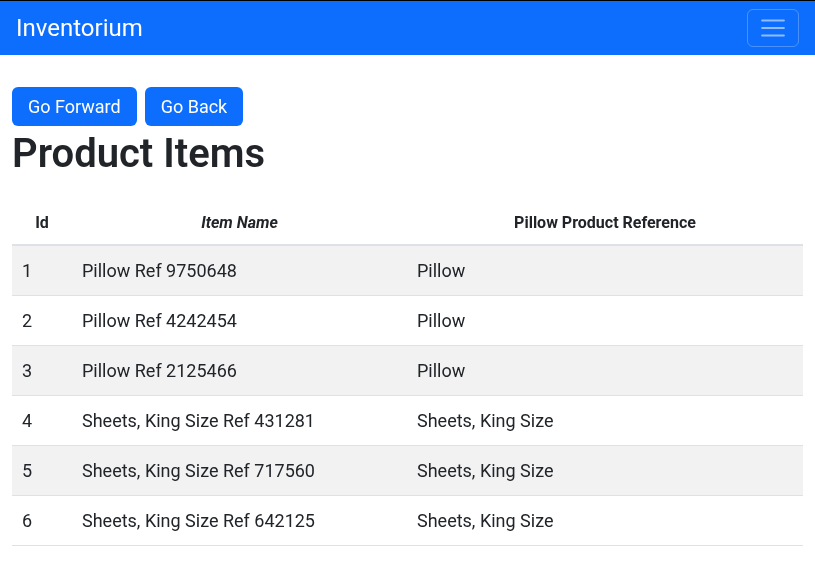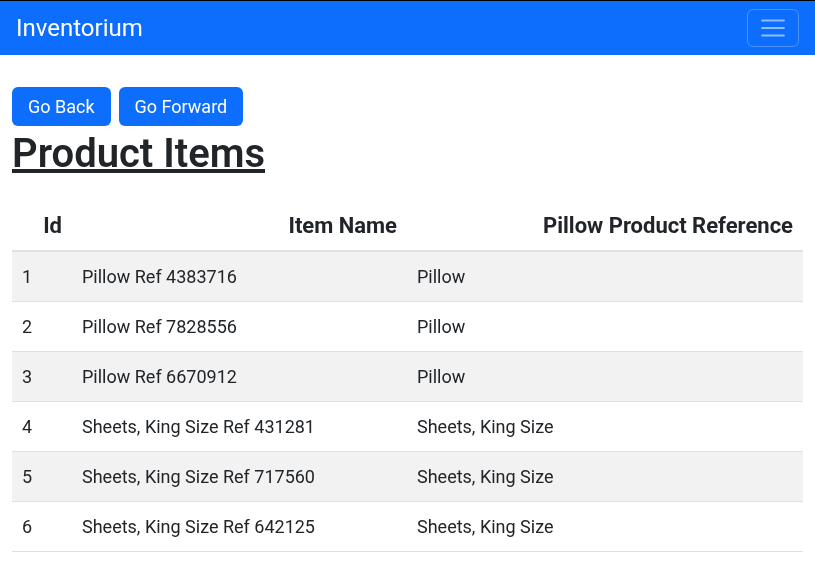--- a/index.html
+++ b/index.html
@@ -63,29 +63,28 @@
       font-size: 18px;
       cursor: pointer;
       font-family: inherit;
     }
     .page-title {
       font-size: 40px;
       font-weight: 600;
       margin-top: 4px;
       margin-bottom: 24px;
       color: #212529;
-      text-decoration: underline;
     }
     table {
       width: 100%;
       border-collapse: collapse;
     }
     thead th {
-      text-align: right;
-      font-size: 22px;
+      text-align: center;
+      font-size: 16px;
       font-weight: 700;
       padding: 12px 10px;
       border-bottom: 2px solid #dee2e6;
       color: #212529;
     }
     tbody td {
       font-size: 18px;
       padding: 14px 10px;
       border-bottom: 1px solid #dee2e6;
       color: #212529;
@@ -94,68 +93,69 @@
       background: #f2f2f2;
     }
     tbody tr:nth-child(even) {
       background: #ffffff;
     }
     .col-id {
       width: 60px;
     }
     .col-name {
       width: 335px;
+      font-style: italic;
     }
   </style>
 </head>
 <body>
 
 <nav class="navbar">
   <span class="navbar-brand">Inventorium</span>
   <button class="navbar-toggler">
     <span class="navbar-toggler-icon">
       <svg viewBox="0 0 30 24" xmlns="http://www.w3.org/2000/svg">
         <line x1="2" y1="3" x2="28" y2="3" stroke="rgba(255,255,255,0.55)" stroke-width="2.5" stroke-linecap="round"></line>
         <line x1="2" y1="12" x2="28" y2="12" stroke="rgba(255,255,255,0.55)" stroke-width="2.5" stroke-linecap="round"></line>
         <line x1="2" y1="21" x2="28" y2="21" stroke="rgba(255,255,255,0.55)" stroke-width="2.5" stroke-linecap="round"></line>
       </svg>
     </span>
   </button>
 </nav>
 
 <div class="container">
   <div class="button-row">
+    <button class="btn">Go Forward</button>
     <button class="btn">Go Back</button>
-    <button class="btn">Go Forward</button>
   </div>
 
   <h1 class="page-title">Product Items</h1>
 
   <table>
     <thead>
       <tr>
         <th class="col-id">Id</th>
         <th class="col-name">Item Name</th>
         <th>Pillow Product Reference</th>
       </tr>
     </thead>
     <tbody>
       <tr>
         <td>1</td>
-        <td>Pillow Ref 4383716</td>
+        <td>Pillow Ref 9750648</td>
         <td>Pillow</td>
       </tr>
       <tr>
         <td>2</td>
-        <td>Pillow Ref 7828556</td>
+        <td>Pillow Ref 4242454</td>
         <td>Pillow</td>
       </tr>
       <tr>
         <td>3</td>
-        <td>Pillow Ref 6670912</td>
+        <td>Pillow Ref 2125466</td>
         <td>Pillow</td>
       </tr>
       <tr>
         <td>4</td>
         <td>Sheets, King Size Ref 431281</td>
         <td>Sheets, King Size</td>
       </tr>
       <tr>
         <td>5</td>
         <td>Sheets, King Size Ref 717560</td>

